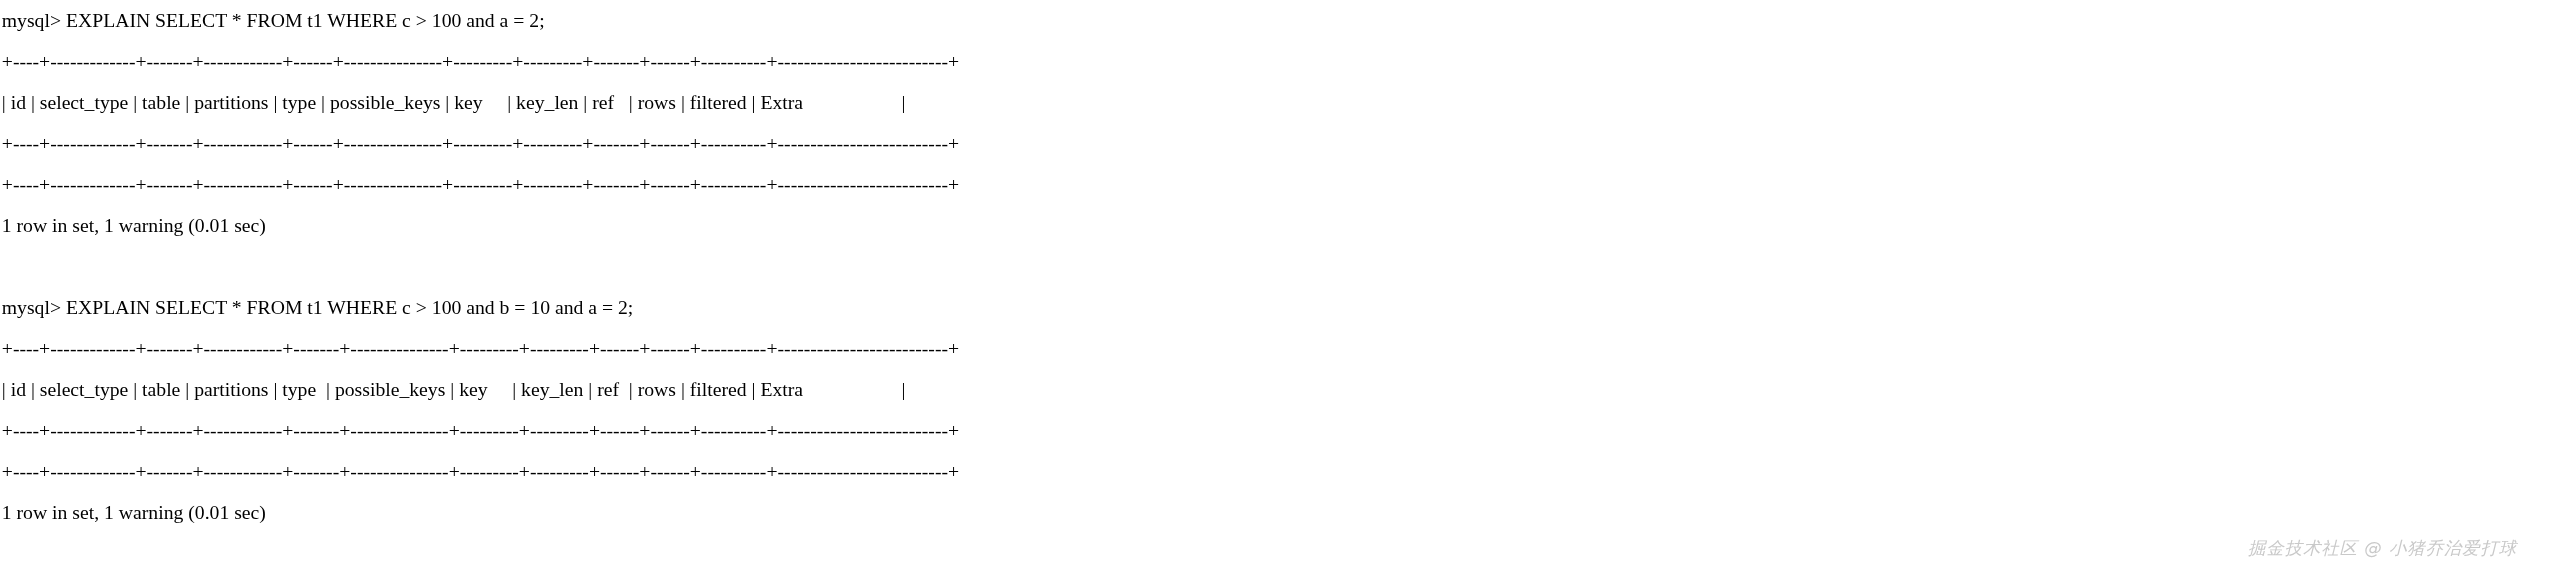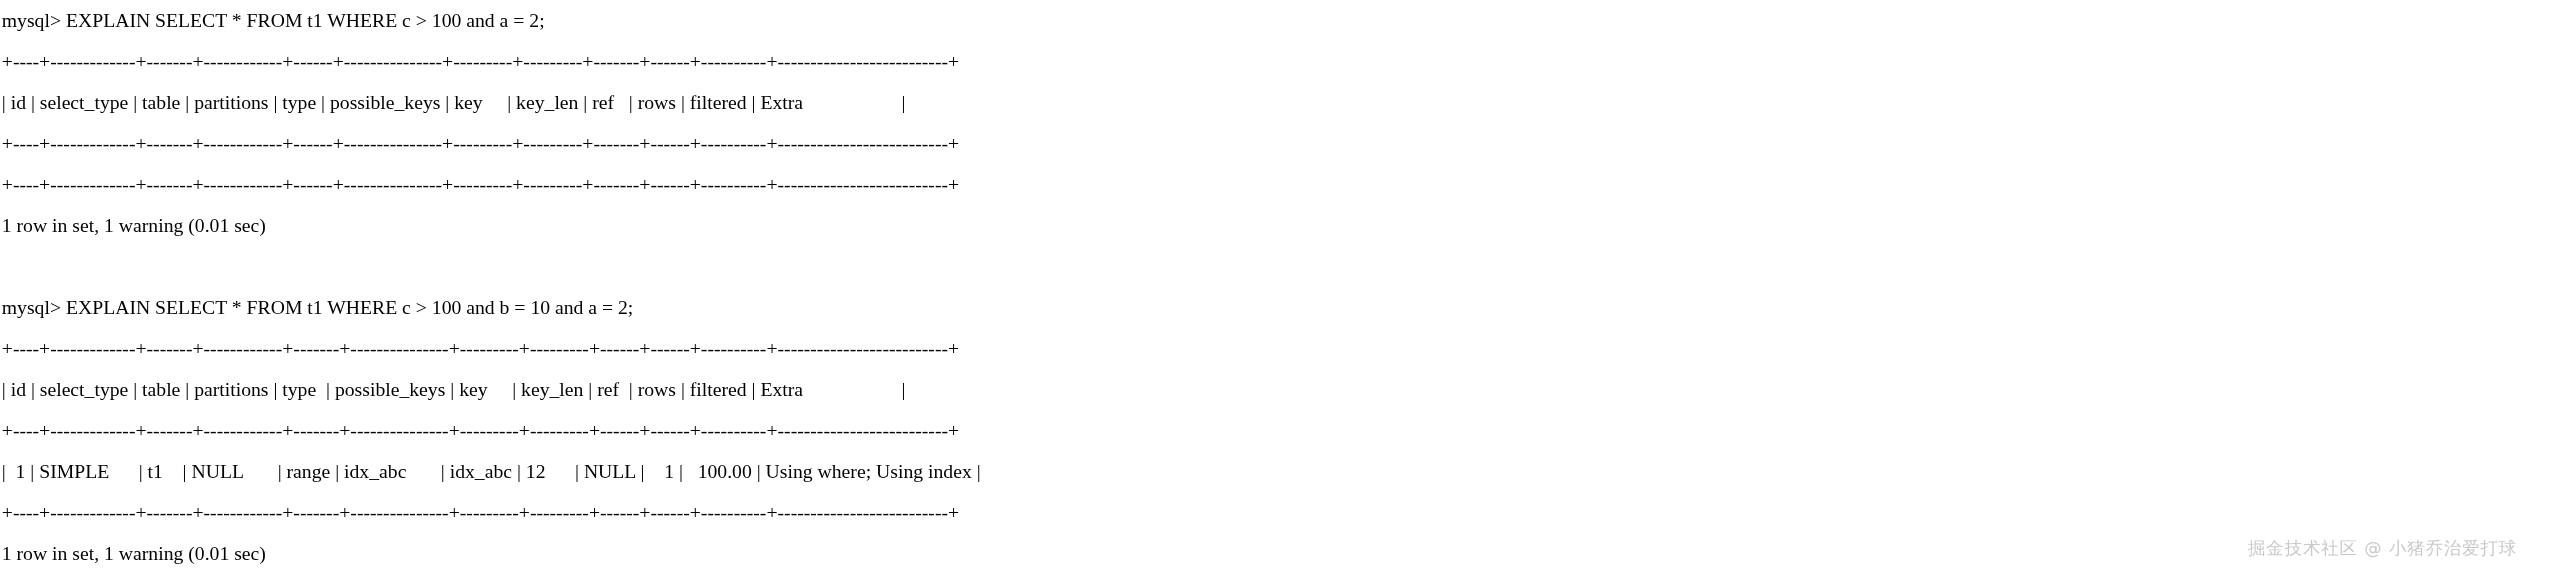--- a/index.html
+++ b/index.html
@@ -38,38 +38,38 @@
   }
   #watermark {
     position: absolute;
     right: 59px;
     top: 536px;
     font-family: "DejaVu Sans", "Liberation Sans", sans-serif;
     font-size: 17.4px;
     color: #c9c9c9;
     white-space: pre;
     letter-spacing: 0.9px;
+    font-style: italic;
   }
 </style>
 </head>
 <body>
 
 <div id="terminal">
 
   <div class="line">mysql&gt; EXPLAIN SELECT * FROM t1 WHERE c &gt; 100 and a = 2;</div>
   <div class="line">+----+-------------+-------+------------+------+---------------+---------+---------+-------+------+----------+--------------------------+</div>
   <div class="line">| id | select_type | table | partitions | type | possible_keys | key     | key_len | ref   | rows | filtered | Extra                    |</div>
   <div class="line">+----+-------------+-------+------------+------+---------------+---------+---------+-------+------+----------+--------------------------+</div>
   <div class="line">+----+-------------+-------+------------+------+---------------+---------+---------+-------+------+----------+--------------------------+</div>
   <div class="line">1 row in set, 1 warning (0.01 sec)</div>
   <div class="line blank"></div>
   <div class="line">mysql&gt; EXPLAIN SELECT * FROM t1 WHERE c &gt; 100 and b = 10 and a = 2;</div>
   <div class="line">+----+-------------+-------+------------+-------+---------------+---------+---------+------+------+----------+--------------------------+</div>
   <div class="line">| id | select_type | table | partitions | type  | possible_keys | key     | key_len | ref  | rows | filtered | Extra                    |</div>
   <div class="line">+----+-------------+-------+------------+-------+---------------+---------+---------+------+------+----------+--------------------------+</div>
-  <div class="line">|  1 | SIMPLE      | t1    | NULL       | range | idx_abc       | idx_abc | 12      | NULL |    1 |   100.00 | Using where; Using index |</div>
   <div class="line">+----+-------------+-------+------------+-------+---------------+---------+---------+------+------+----------+--------------------------+</div>
   <div class="line">1 row in set, 1 warning (0.01 sec)</div>
 
 </div>
 
 <div id="watermark">掘金技术社区 @ 小猪乔治爱打球</div>
 
 
 </body></html>

